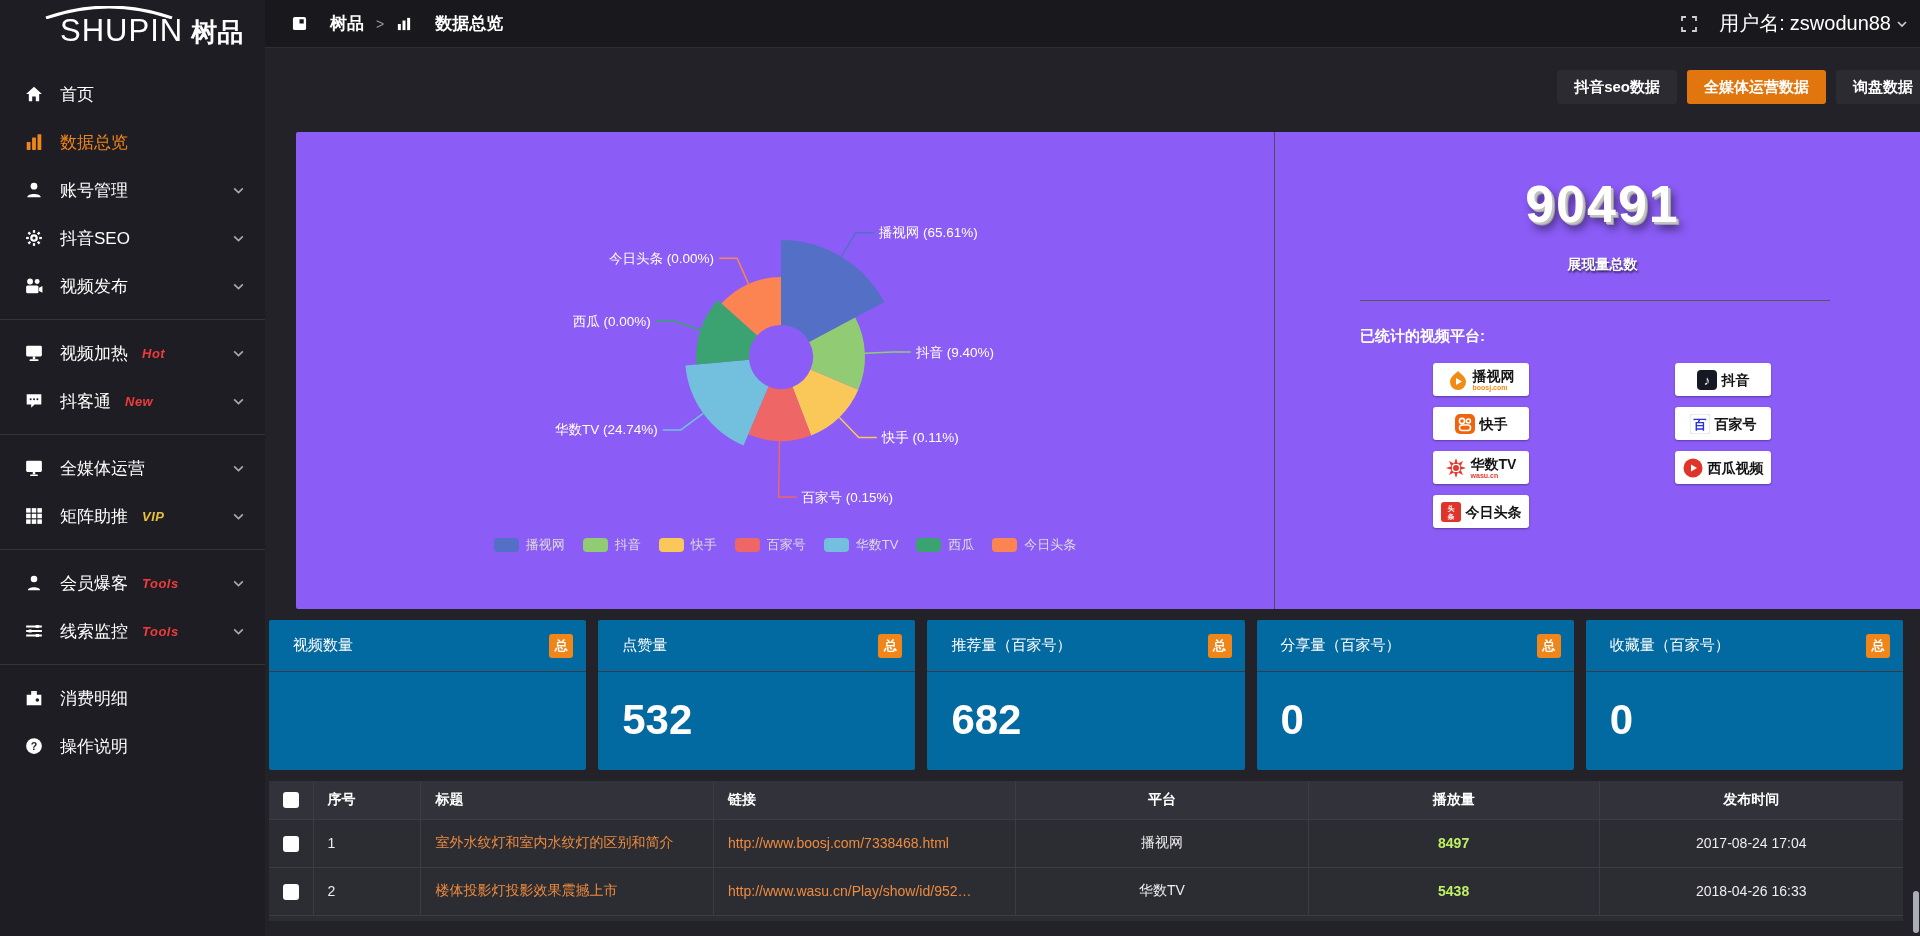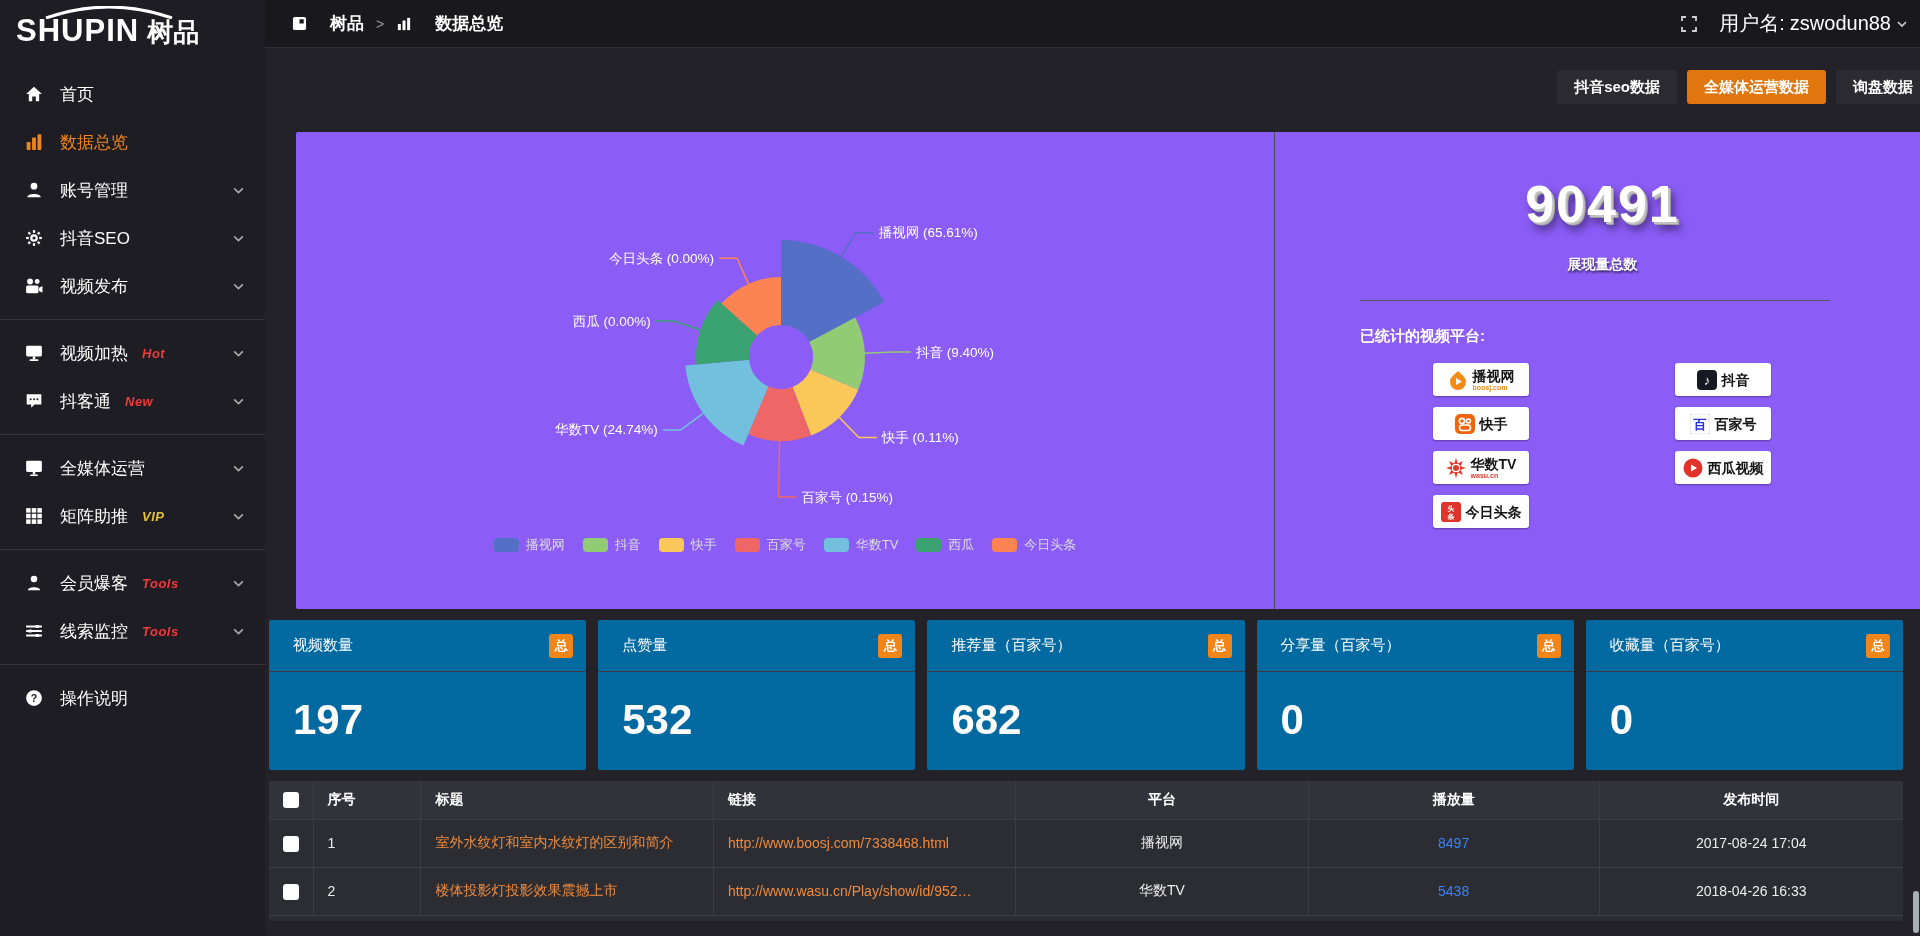--- a/index.html
+++ b/index.html
@@ -4,21 +4,21 @@
 <style>
   * { box-sizing: border-box; margin:0; padding:0; }
   html,body { width:1920px; height:936px; overflow:hidden; }
   body { background:#222228; font-family:"Liberation Sans","DejaVu Sans",sans-serif; color:#eee; display:flex; }
 
   
   .sidebar { width:265px; height:936px; background:#1d1d23; flex-shrink:0; }
   .logo { height:60px; padding:6px 0 0 16px; color:#fff; position:relative; cursor:pointer; }
   .logo-arc { display:block; margin:0 0 -6px 18px; }
   .logo-row { display:flex; align-items:baseline; gap:8px; }
-  .logo-latin { font-size:31px; font-weight:700; letter-spacing:1px; }
+  .logo-latin { font-size:31px; font-weight:400; letter-spacing:1px;margin-left:44px; }
   .logo-cn { font-size:26px; font-weight:800; }
   .menu { padding-top:10px; }
   .side-item { height:48px; display:flex; align-items:center; padding:0 20px 0 24px; font-size:17px; color:#fff; cursor:pointer; }
   .side-item.active { color:#f08519; }
   .s-icon { width:20px; height:20px; margin-right:16px; display:flex; align-items:center; justify-content:center; color:#fff; flex-shrink:0; }
   .side-item.active .s-icon { color:#f08519; }
   .s-tag { font-style:italic; font-weight:800; font-size:13px; margin-left:14px; letter-spacing:.5px; }
   .s-chevron { margin-left:auto; color:#aaa; display:flex; }
   .side-divider { height:1px; background:#34343b; margin:9px 0; }
 
@@ -69,21 +69,21 @@
   
   .table-wrap { margin-top:11px; width:1634px; }
   table { width:100%; border-collapse:collapse; table-layout:fixed; }
   thead tr { background:#32323a; height:38px; }
   th { font-size:14px; font-weight:bold; color:#fff; }
   tbody tr { background:#2c2c33; height:48px; border-top:1px solid #3c3c44; }
   th, td { border-left:1px solid #3c3c44; font-size:14px; }
   th:first-child, td:first-child { border-left:none; }
   td.c, th.c { text-align:center; }
   td.l, th.l { text-align:left; padding-left:14px; }
-  td.num { color:#3b82f6; }
+  td.num { color:#bef264;font-weight:bold; }
   .cb { width:16px; height:16px; background:#fff; border-radius:3px; display:inline-block; vertical-align:middle; cursor:pointer; }
   .title-link, .url-link { color:#ee8b3e; text-decoration:none; cursor:pointer; white-space:nowrap; overflow:hidden; text-overflow:ellipsis; display:block; }
   tbody tr.partial { height:6px; border-top:1px solid #3c3c44; }
 
   .scroll-thumb { position:fixed; right:1px; bottom:3px; width:6px; height:42px; background:#a9afb5; border-radius:3px; }
 </style>
 </head>
 <body>
 
 <div class="sidebar">
@@ -271,20 +271,30 @@
         </span>
         <span class="s-label">线索监控</span>
         <span class="s-tag" style="color:#f03b3b">Tools</span>
         <span class="s-chevron">
           <svg width="13" height="13" viewBox="0 0 12 12" fill="none" stroke="currentColor" stroke-width="1.5">
             <path d="M2 4 l4 4 4-4"></path>
           </svg>
         </span>
       </div>
       <div class="side-divider"></div>
+      <div class="side-item">
+        <span class="s-icon">
+          <svg width="18" height="18" viewBox="0 0 16 16">
+            <path d="M1.5 5 H14.5 V14.5 H1.5 Z M5.5 5 V3 H10.5 V5" fill="currentColor"></path>
+            <rect x="5.5" y="1.8" width="5" height="1.6" fill="currentColor"></rect>
+            <circle cx="11" cy="9.8" r="1.6" fill="#1d1d23"></circle>
+          </svg>
+        </span>
+        <span class="s-label">消费明细</span>
+      </div>
       <div class="side-item">
         <span class="s-icon">
           <svg width="18" height="18" viewBox="0 0 16 16">
             <circle cx="8" cy="8" r="7" fill="currentColor"></circle>
             <text x="8" y="11.4" text-anchor="middle" font-size="9.5" font-weight="bold" fill="#1d1d23">?</text>
           </svg>
         </span>
         <span class="s-label">操作说明</span>
       </div>
     </div>
@@ -479,21 +489,20 @@
           </div>
       </div>
     </div>
 
     <div class="cards" id="cards">
         <div class="card">
           <div class="card-head">
             <span>视频数量</span>
             <span class="badge-total">总</span>
           </div>
-          <div class="card-val">197</div>
         </div>
         <div class="card">
           <div class="card-head">
             <span>点赞量</span>
             <span class="badge-total">总</span>
           </div>
           <div class="card-val">532</div>
         </div>
         <div class="card">
           <div class="card-head">

